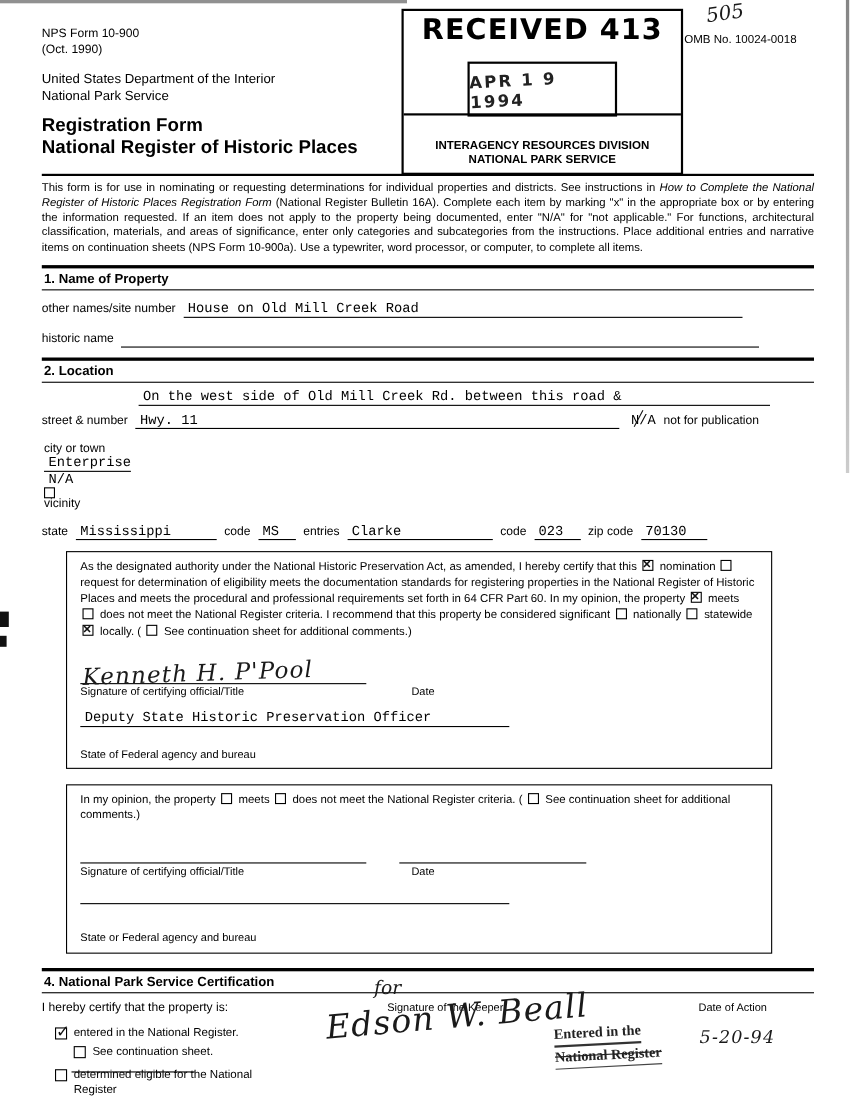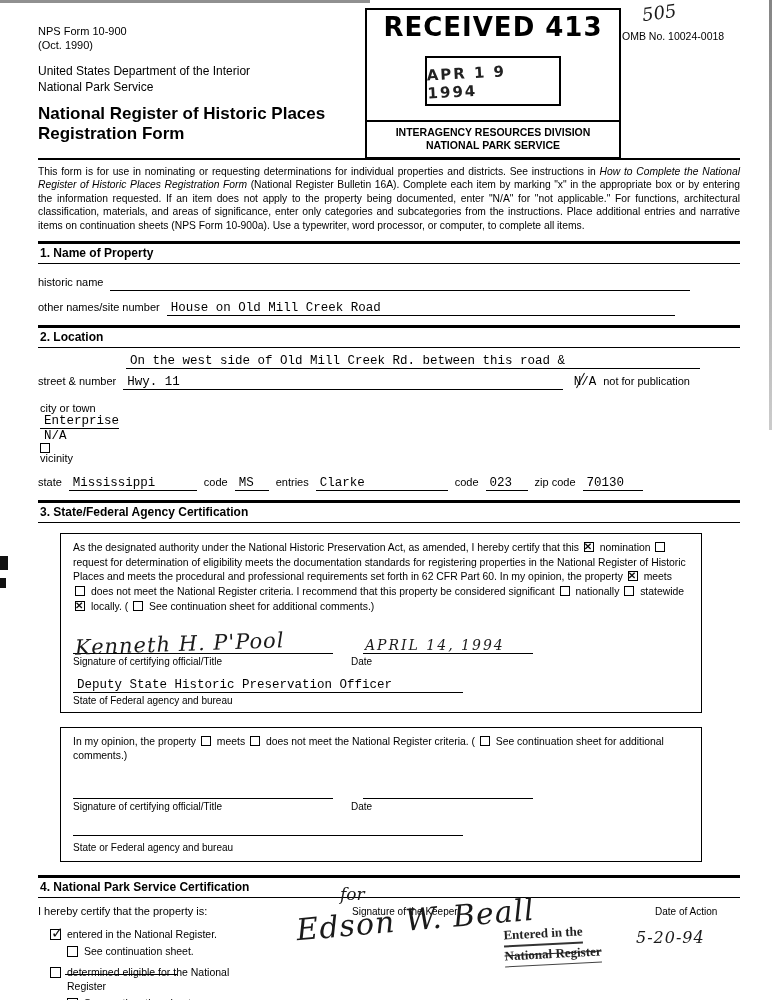--- a/index.html
+++ b/index.html
@@ -16,21 +16,21 @@
 
   .hdr-left { position:absolute; left:38px; top:24px; font-size:11px; line-height:1.3; }
   .hdr-omb { position:absolute; left:622px; top:30px; font-size:10.5px; }
   .hw { font-family:"DejaVu Serif", serif; font-style:italic; color:#1a1a1a; }
   .hw-number { position:absolute; left:642px; top:2px; font-size:18px; transform:rotate(-8deg); }
 
   .stamp-box { position:absolute; left:365px; top:8px; width:252px; height:147px; border:2px solid #000; }
   .stamp-received { font-size:26px; font-weight:bold; letter-spacing:1px; text-align:center; padding-top:2px; font-family:"DejaVu Sans", sans-serif; }
   .stamp-date-box { position:absolute; left:58px; top:46px; width:132px; height:46px; border:2px solid #000; display:flex; align-items:center; justify-content:center; }
   .stamp-date { font-weight:bold; font-size:15px; letter-spacing:2px; transform:rotate(-3deg); font-family:"DejaVu Sans", sans-serif; color:#222; }
-  .stamp-bottom { position:absolute; left:0; right:0; bottom:0; border-top:2px solid #000; text-align:center; font-weight:bold; font-size:10.5px; line-height:1.3; padding:4px 0 4px; }
+  .stamp-bottom { position:absolute; left:0; right:0; bottom:0; border-top:2px solid #000; text-align:center; font-weight:bold; font-size:10.5px; line-height:1.3; padding:21px 0 4px; }
 
   .dept { position:absolute; left:38px; top:64px; font-size:12px; font-weight:normal; line-height:1.3; }
   .main-title { position:absolute; left:38px; top:104px; font-size:17px; font-weight:bold; line-height:1.2; }
 
   .body-content { position:absolute; left:38px; top:158px; width:702px; }
   .instructions { font-size:10.3px; line-height:1.3; border-top:2px solid #000; padding-top:5px; text-align:justify; }
   .instructions i { font-style:italic; }
 
   .section-header { margin-top:9px; border-top:3px solid #000; border-bottom:1px solid #000; font-weight:bold; font-size:12px; padding:2px 0 3px 2px; }
 
@@ -46,40 +46,40 @@
   .cb { display:inline-block; width:8px; height:8px; border:1px solid #000; margin:0 3px -1px 2px; position:relative; }
   .cb.checked::after { content:"\2715"; position:absolute; left:-1px; top:-3px; font-size:10px; font-weight:bold; color:#111; }
 
   .cert-box { border:1px solid #000; margin:10px 38px 0 22px; padding:7px 12px 6px 12px; }
   .cert-para { margin:0; font-size:10.4px; line-height:1.42; text-align:left; }
   .sig-row { display:flex; align-items:flex-end; column-gap:30px; margin-top:14px; }
   .sig-main { width:260px; border-bottom:1px solid #000; height:24px; position:relative; }
   .sig-date { width:170px; border-bottom:1px solid #000; height:24px; position:relative; }
   .sig-name { position:absolute; left:2px; bottom:-3px; font-size:21px; letter-spacing:1px; transform:rotate(-2deg); white-space:nowrap; }
   .sig-dateval { position:absolute; left:2px; bottom:0px; font-size:14px; letter-spacing:2px; white-space:nowrap; }
-  .lbl-row { display:flex; column-gap:18px; font-size:10px; margin-top:2px; }
+  .lbl-row { display:flex; column-gap:41px; font-size:10px; margin-top:2px; }
   .lbl-row .a { width:260px; }
   .officer-row { margin-top:7px; }
   .officer-line { display:inline-block; width:390px; border-bottom:1px solid #000; }
-  .small-lbl { font-size:10px; margin-top:2px; }
+  .small-lbl { font-size:10px; margin-top:20px; }
   .empty-line { display:inline-block; width:390px; border-bottom:1px solid #000; height:13px; }
 
   .s4-wrap { position:relative; height:215px; margin-top:2px; }
   .certify-lbl { position:absolute; left:0; top:5px; font-size:11px; }
   .opts { position:absolute; left:12px; top:27px; width:240px; font-size:10.5px; line-height:1.35; }
   .opt { display:flex; align-items:flex-start; margin-bottom:3px; }
   .opt .cb4 { margin-top:2px; }
   .opt-label { max-width:172px; }
   .opt.sub { margin:1px 0 6px 17px; }
   .cb4 { display:inline-block; width:9px; height:9px; border:1px solid #000; margin-right:6px; flex-shrink:0; position:relative; }
   .cb4.checked::after { content:"\2713"; position:absolute; left:0px; top:-7px; font-size:15px; color:#111; font-family:"DejaVu Serif", serif; }
 
   .keeper-for { position:absolute; left:302px; top:-16px; font-size:17px; }
   .keeper-lbl { position:absolute; left:314px; top:6px; font-size:10px; }
-  .date-action-lbl { position:absolute; left:597px; top:6px; font-size:10px;margin-left:20px; }
+  .date-action-lbl { position:absolute; left:597px; top:6px; font-size:10px; }
   .keeper-sig { position:absolute; left:258px; top:2px; font-size:30px; transform:rotate(-5deg); white-space:nowrap; letter-spacing:1px; }
   .entered-stamp { position:absolute; left:466px; top:24px; font-family:"Liberation Serif", serif; font-weight:bold; font-size:13px; line-height:1.45; color:#222; transform:rotate(-3deg); }
   .entered-stamp .l1 { border-bottom:2px solid #333; display:inline-block; }
   .entered-stamp .l2 { text-decoration:line-through; display:inline-block; border-bottom:1.5px solid #444; }
   .action-date { position:absolute; left:598px; top:28px; font-size:16px; letter-spacing:1px; }
 
   .bottom-line { position:absolute; left:65px; top:974px; width:112px; border-top:1.5px solid #000; }
 
   .mt12 { margin-top:12px; } .mt10 { margin-top:10px; } .mt6 { margin-top:6px; }
   .pr50 { padding-right:50px; } .pr65 { padding-right:65px; } .pr40 { padding-right:40px;justify-content:center; } .pr100 { padding-right:100px;flex-direction:column; }
@@ -112,40 +112,40 @@
       <div>NATIONAL PARK SERVICE</div>
     </div>
   </div>
 
   <div class="dept">
     <div>United States Department of the Interior</div>
     <div>National Park Service</div>
   </div>
 
   <div class="main-title">
+    <div>Registration Form</div>
     <div>National Register of Historic Places</div>
-    <div>Registration Form</div>
   </div>
 
   <div class="body-content">
 
     <div class="instructions">
       <span>This form is for use in nominating or requesting determinations for individual properties and districts. See instructions in </span><i>How to Complete the National Register of Historic Places Registration Form</i><span> (National Register Bulletin 16A). Complete each item by marking "x" in the appropriate box or by entering the information requested. If an item does not apply to the property being documented, enter "N/A" for "not applicable." For functions, architectural classification, materials, and areas of significance, enter only categories and subcategories from the instructions. Place additional entries and narrative items on continuation sheets (NPS Form 10-900a). Use a typewriter, word processor, or computer, to complete all items.</span>
     </div>
 
     <div class="section-header">1. Name of Property</div>
+
+    <div class="field-row mt10 pr65">
+      <span class="lbl">other names/site number</span>
+      <span class="fill"><span class="typed">House on Old Mill Creek Road</span></span>
+    </div>
 
     <div class="field-row mt12 pr50">
       <span class="lbl">historic name</span>
       <span class="fill"><span class="typed"></span></span>
-    </div>
-
-    <div class="field-row mt10 pr65">
-      <span class="lbl">other names/site number</span>
-      <span class="fill"><span class="typed">House on Old Mill Creek Road</span></span>
     </div>
 
     <div class="section-header">2. Location</div>
 
     <div class="field-row mt6 pr40" style="padding-left:88px">
       <span class="fill"><span class="typed">On the west side of Old Mill Creek Rd. between this road &amp;</span></span>
     </div>
 
     <div class="field-row mt6 pr50">
       <span class="lbl">street &amp; number</span>
@@ -168,48 +168,44 @@
       <span class="lbl">code</span>
       <span class="ulined" style="width:34px"><span class="typed">MS</span></span>
       <span class="lbl">entries</span>
       <span class="ulined" style="width:132px"><span class="typed">Clarke</span></span>
       <span class="lbl">code</span>
       <span class="ulined" style="width:42px"><span class="typed">023</span></span>
       <span class="lbl">zip code</span>
       <span class="ulined" style="width:60px"><span class="typed">70130</span></span>
     </div>
 
-    <div class="section-header">3. State/Federal Agency Certification</div>
 
     <div class="cert-box">
       <p class="cert-para">
         <span>As the designated authority under the National Historic Preservation Act, as amended, I hereby certify that this</span>
         <span class="cb checked"></span>
         <span>nomination</span>
         <span class="cb"></span>
-        <span>request for determination of eligibility meets the documentation standards for registering properties in the National Register of Historic Places and meets the procedural and professional requirements set forth in 62 CFR Part 60. In my opinion, the property</span>
+        <span>request for determination of eligibility meets the documentation standards for registering properties in the National Register of Historic Places and meets the procedural and professional requirements set forth in 64 CFR Part 60. In my opinion, the property</span>
         <span class="cb checked"></span>
         <span>meets</span>
         <span class="cb"></span>
         <span>does not meet the National Register criteria. I recommend that this property be considered significant</span>
         <span class="cb"></span>
         <span>nationally</span>
         <span class="cb"></span>
         <span>statewide</span>
         <span class="cb checked"></span>
         <span>locally. (</span>
         <span class="cb"></span>
         <span>See continuation sheet for additional comments.)</span>
       </p>
       <div class="sig-row">
         <span class="sig-main">
             <span class="hw sig-name">Kenneth H. P'Pool</span>
-          </span>
-        <span class="sig-date">
-            <span class="hw sig-dateval">APRIL 14, 1994</span>
           </span>
       </div>
       <div class="lbl-row">
         <span class="a">Signature of certifying official/Title</span>
         <span>Date</span>
       </div>
       <div class="officer-row">
         <span class="officer-line"><span class="typed">Deputy State Historic Preservation Officer</span></span>
       </div>
       <div class="small-lbl">State of Federal agency and bureau</div>

